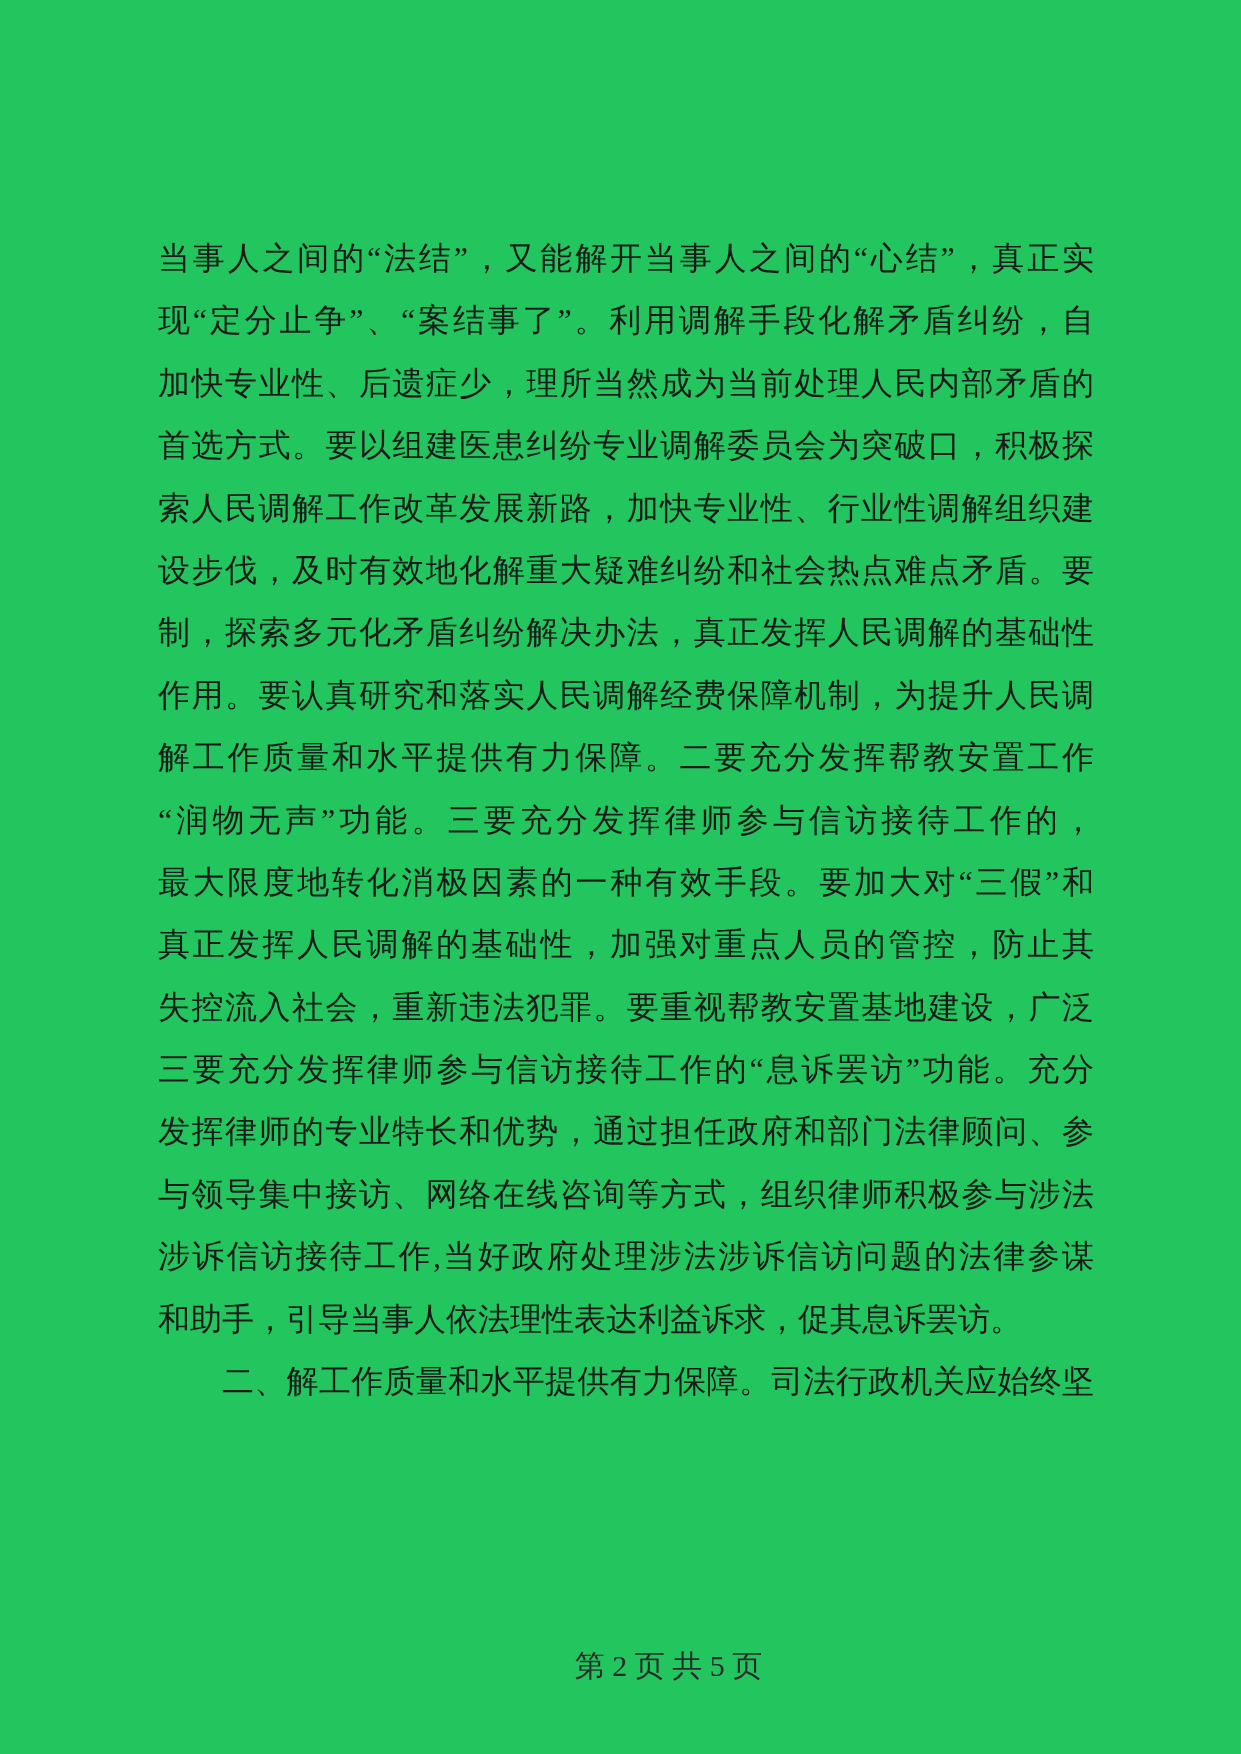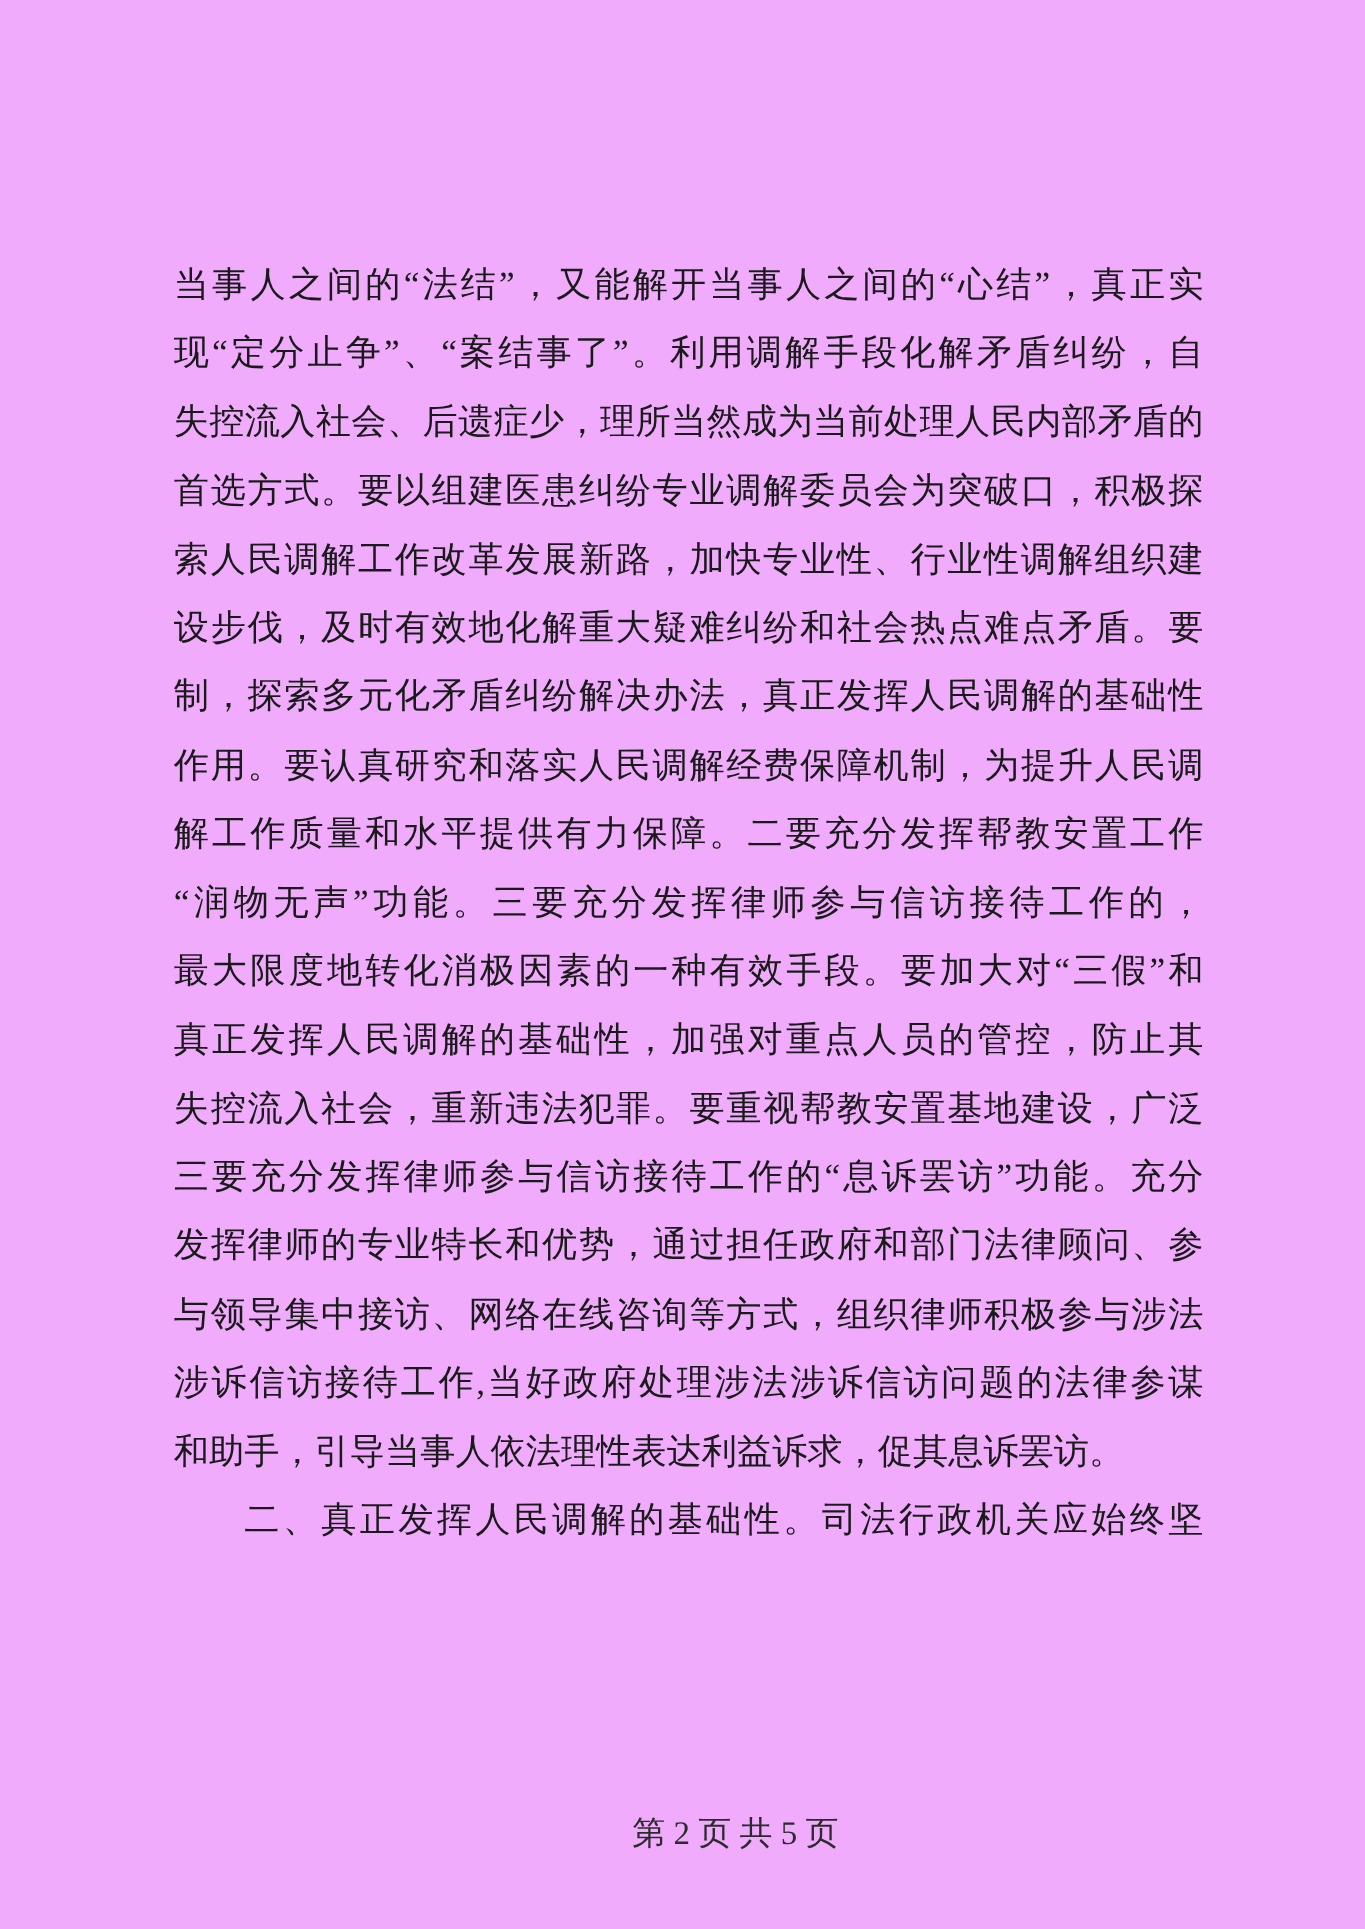--- a/index.html
+++ b/index.html
@@ -4,21 +4,21 @@
 <style>
   html, body {
     margin: 0;
     padding: 0;
     background: #ffffff;
   }
   .page {
     position: relative;
     width: 1241px;
     height: 1754px;
-    background: #f0abfc;
+    background: #22c55e;
     overflow: hidden;
     font-family: "Liberation Serif", "DejaVu Serif", serif;
     color: #1a1a1a;
   }
   .content {
     position: absolute;
     left: 158px;
     top: 227px;
     width: 936px;
     font-size: 32px;
@@ -52,36 +52,36 @@
 </style>
 </head>
 <body>
 
 <div class="page">
 
   <div class="content">
 
   <div class="line">当事人之间的“法结”，又能解开当事人之间的“心结”，真正实</div>
       <div class="line">现“定分止争”、“案结事了”。利用调解手段化解矛盾纠纷，自</div>
-      <div class="line">失控流入社会、后遗症少，理所当然成为当前处理人民内部矛盾的</div>
+      <div class="line">加快专业性、后遗症少，理所当然成为当前处理人民内部矛盾的</div>
       <div class="line">首选方式。要以组建医患纠纷专业调解委员会为突破口，积极探</div>
       <div class="line">索人民调解工作改革发展新路，加快专业性、行业性调解组织建</div>
       <div class="line">设步伐，及时有效地化解重大疑难纠纷和社会热点难点矛盾。要</div>
       <div class="line">制，探索多元化矛盾纠纷解决办法，真正发挥人民调解的基础性</div>
       <div class="line">作用。要认真研究和落实人民调解经费保障机制，为提升人民调</div>
       <div class="line">解工作质量和水平提供有力保障。二要充分发挥帮教安置工作</div>
       <div class="line">“润物无声”功能。三要充分发挥律师参与信访接待工作的，</div>
       <div class="line">最大限度地转化消极因素的一种有效手段。要加大对“三假”和</div>
       <div class="line">真正发挥人民调解的基础性，加强对重点人员的管控，防止其</div>
       <div class="line">失控流入社会，重新违法犯罪。要重视帮教安置基地建设，广泛</div>
       <div class="line">三要充分发挥律师参与信访接待工作的“息诉罢访”功能。充分</div>
       <div class="line">发挥律师的专业特长和优势，通过担任政府和部门法律顾问、参</div>
       <div class="line">与领导集中接访、网络在线咨询等方式，组织律师积极参与涉法</div>
       <div class="line">涉诉信访接待工作,当好政府处理涉法涉诉信访问题的法律参谋</div>
       <div class="line no-justify">和助手，引导当事人依法理性表达利益诉求，促其息诉罢访。</div>
-      <div class="line indent">二、真正发挥人民调解的基础性。司法行政机关应始终坚</div>
+      <div class="line indent">二、解工作质量和水平提供有力保障。司法行政机关应始终坚</div>
     </div>
 
   <div class="footer">
     <span>第 2 页 共 5 页</span>
   </div>
 
 </div>
 
 </body></html>

